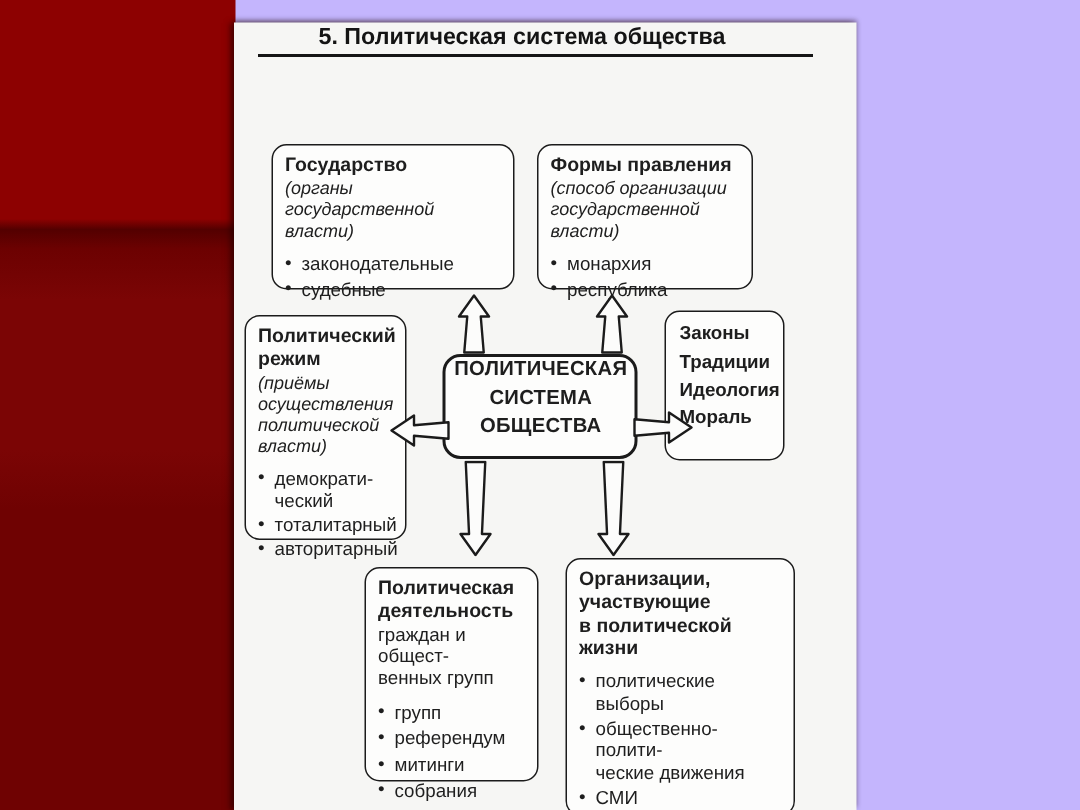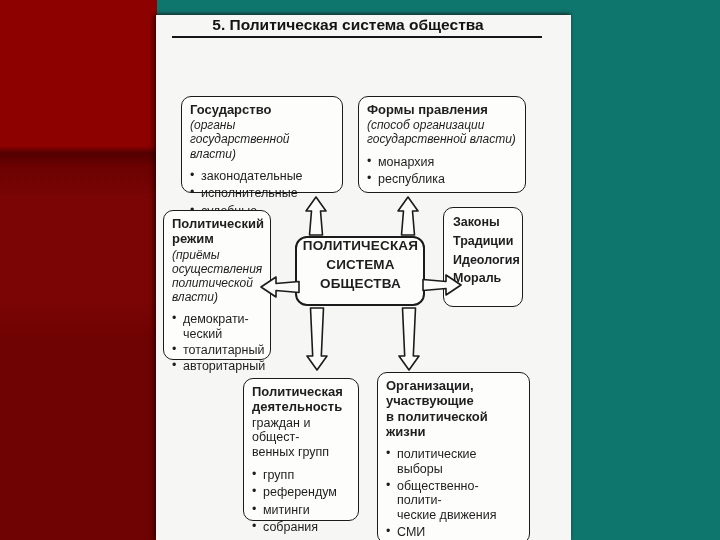--- a/index.html
+++ b/index.html
@@ -1,18 +1,18 @@
 <!DOCTYPE html>
 <html><head>
 <meta charset="utf-8">
 <style>
   html,body{margin:0;padding:0;background:#3a0000;}
   .stage{
     position:relative; width:720px; height:540px; overflow:hidden;
-    background:#0f766e;
+    background:#c4b5fd;
     font-family:"Liberation Sans","DejaVu Sans",sans-serif;
   }
   .bg-left-strip{
     position:absolute; left:0; top:0; width:157px; height:540px;
     background:linear-gradient(180deg,
       #8d0101 0px,#8d0101 146px,#530000 153px,#6c0101 166px,
       #7b0505 200px,#7b0505 300px,#6f0202 340px,#6f0202 100%);
   }
   .page{
     position:absolute; left:156px; top:15px; width:415px; height:525px;
@@ -32,21 +32,21 @@
     background:#fdfdfc; border:1.6px solid #1b1b1b; border-radius:10px;
     padding:5px 7px 16px 8px; color:#1e1e1e;
   }
   .bt{font-weight:bold; font-size:13px; line-height:1.18; white-space:pre-line;}
   .bs{font-style:italic; font-size:12px; line-height:1.18; white-space:pre-line; margin-top:1px;}
   .bs.plain{font-style:normal; font-size:12.5px;}
   ul.bl{list-style:none; margin:8px 0 0 0; padding:0; font-size:12.5px; line-height:1.15;}
   ul.bl li{position:relative; padding-left:11px; margin-bottom:3px; white-space:pre-line;}
   ul.bl li::before{content:"\2022"; position:absolute; left:0; top:-1px;}
   .box-state  {left:25px;  top:81px;  width:162px; height:97px;}
-  .box-forms  {left:202px; top:81px;  width:168px; height:97px;}
+  .box-forms  {left:202px; top:81px;  width:144px; height:97px;}
   .box-regime {left:7px;  top:195px; width:108px; height:150px;}
   .box-regime ul.bl li{margin-bottom:2px;}
   .box-norms  {left:287px; top:192px; width:80px;  height:100px; padding-left:9px;}
   .norms-text{font-weight:bold; font-size:12.5px; line-height:1.5; white-space:pre-line;}
   .box-center {
     left:139px; top:221px; width:130px; height:70px;
     border-width:2px; border-radius:12px;
     display:flex; align-items:center; justify-content:center;
     text-align:center; font-weight:bold; font-size:13.5px; line-height:1.4;
     white-space:pre-line; letter-spacing:.2px;
@@ -72,21 +72,20 @@
 
     <div class="slide-title">5. Политическая система общества</div>
     <div class="title-underline"></div>
 
     <div class="box box-state">
       <div class="bt">Государство</div>
       <div class="bs">(органы государственной
 власти)</div>
       <ul class="bl">
         <li>законодательные</li>
-        <li>исполнительные</li>
         <li>судебные</li>
       </ul>
     </div>
 
     <div class="box box-forms">
       <div class="bt">Формы правления</div>
       <div class="bs">(способ организации
 государственной власти)</div>
       <ul class="bl">
         <li>монархия</li>

